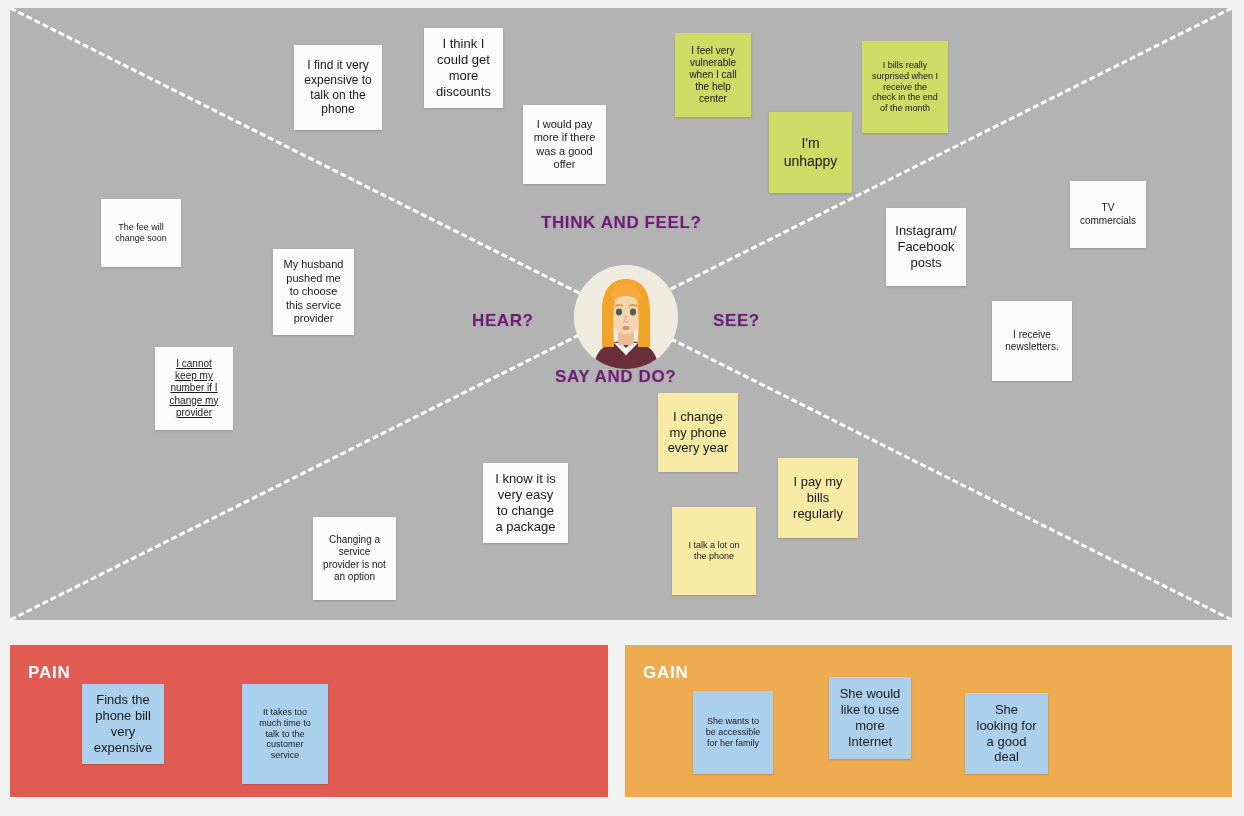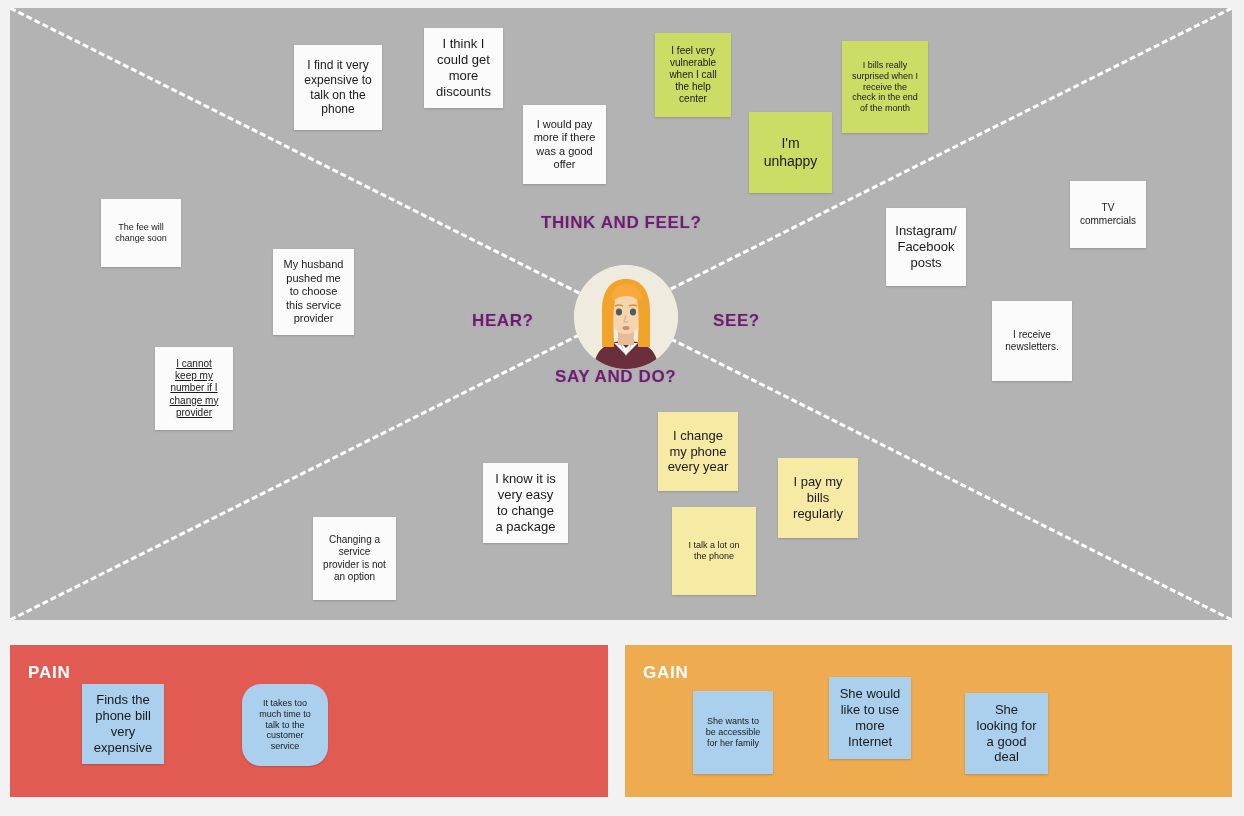--- a/index.html
+++ b/index.html
@@ -76,21 +76,21 @@
     align-items: center;
     justify-content: center;
     text-align: center;
     color: #1a1a1a;
     line-height: 1.22;
     padding: 4px 9px;
     box-shadow: 0 1px 2px rgba(0,0,0,0.18);
     word-wrap: break-word;
   }
   .note.white  { background: #fbfbfb; }
-  .note.green  { background: #ccdc65; }
+  .note.green  { background: #ccdc65; margin-left: 20px; }
   .note.yellow { background: #f7eaa4; }
   .note.blue   { background: #aad0ee; }
 
   
   .strip {
     position: absolute;
     top: 645px;
     height: 152px;
     overflow: hidden;
   }
@@ -166,29 +166,29 @@
     <div class="note green" style="left: 739px; top: 104px; width: 83px; height: 81px; font-size: 14px;">I'm unhappy</div>
     <div class="note green" style="left: 832px; top: 33px; width: 86px; height: 92px; font-size: 9px;">I bills really surprised when I receive the check in the end of the month</div>
     <div class="note white" style="left: 91px; top: 191px; width: 80px; height: 68px; font-size: 9px;">The fee will change soon</div>
     <div class="note white" style="left: 263px; top: 241px; width: 81px; height: 86px; font-size: 11px;">My husband pushed me to choose this service provider</div>
     <div class="note white" style="left: 145px; top: 339px; width: 78px; height: 83px; font-size: 10px; text-decoration: underline;">I cannot keep my number if I change my provider</div>
     <div class="note white" style="left: 876px; top: 200px; width: 80px; height: 78px; font-size: 13px;">Instagram/ Facebook posts</div>
     <div class="note white" style="left: 1060px; top: 173px; width: 76px; height: 67px; font-size: 10px;">TV commercials</div>
     <div class="note white" style="left: 982px; top: 293px; width: 80px; height: 80px; font-size: 10px;">I receive newsletters.</div>
     <div class="note white" style="left: 303px; top: 509px; width: 83px; height: 83px; font-size: 10px;">Changing a service provider is not an option</div>
     <div class="note white" style="left: 473px; top: 455px; width: 85px; height: 80px; font-size: 13px;">I know it is very easy to change a package</div>
-    <div class="note yellow" style="left: 648px; top: 404px; width: 80px; height: 79px; font-size: 13px;">I change my phone every year</div>
+    <div class="note yellow" style="left: 648px; top: 385px; width: 80px; height: 79px; font-size: 13px;">I change my phone every year</div>
     <div class="note yellow" style="left: 662px; top: 499px; width: 84px; height: 88px; font-size: 9px;">I talk a lot on the phone</div>
     <div class="note yellow" style="left: 768px; top: 450px; width: 80px; height: 80px; font-size: 13px;">I pay my bills regularly</div>
   </div>
 
 <div class="strip" id="pain-panel">
   <div class="strip-title">PAIN</div>
 <div class="note blue" style="left: 72px; top: 39px; width: 82px; height: 80px; font-size: 13px;">Finds the phone bill very expensive</div>
-    <div class="note blue" style="left: 232px; top: 39px; width: 86px; height: 82px; font-size: 9px; border-radius: 19px;">It takes too much time to talk to the customer service</div>
+    <div class="note blue" style="left: 232px; top: 39px; width: 86px; height: 100px; font-size: 9px;">It takes too much time to talk to the customer service</div>
   </div>
 
 <div class="strip" id="gain-panel">
   <div class="strip-title">GAIN</div>
 <div class="note blue" style="left: 68px; top: 46px; width: 80px; height: 83px; font-size: 9px;">She wants to be accessible for her family</div>
     <div class="note blue" style="left: 204px; top: 32px; width: 82px; height: 82px; font-size: 13px;">She would like to use more Internet</div>
     <div class="note blue" style="left: 340px; top: 48px; width: 83px; height: 81px; font-size: 13px;">She looking for a good deal</div>
   </div>
 
 </body></html>

